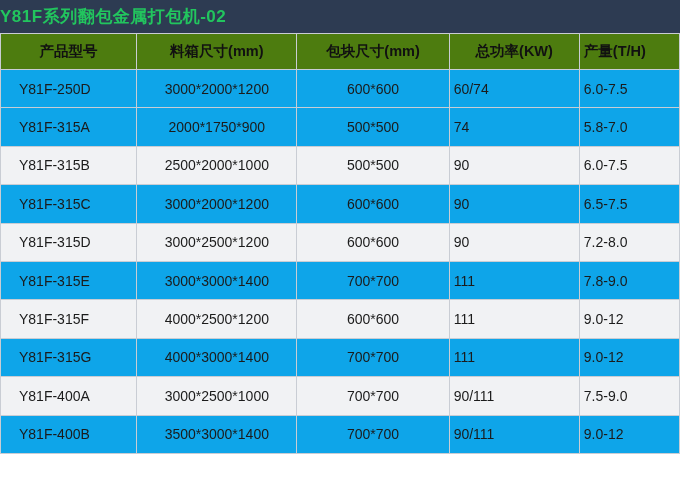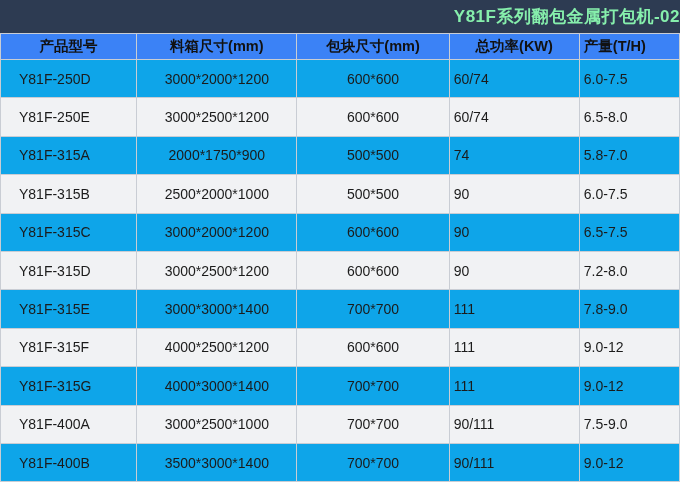--- a/index.html
+++ b/index.html
@@ -16,46 +16,46 @@
   .sheet {
     width: 680px;
     height: 486px;
     position: relative;
     background: #ffffff;
     box-sizing: border-box;
   }
   .title-bar {
     height: 33px;
     background: #2d3b52;
-    color: #86efac;
+    color: #22c55e;
     display: flex;
     align-items: center;
-    justify-content: flex-end;
+    justify-content: flex-start;
     font-size: 17px;
     font-weight: bold;
     letter-spacing: 0.5px;
   }
   table.spec {
     width: 680px;
     border-collapse: collapse;
     table-layout: fixed;
   }
   table.spec th, table.spec td {
     border: 1px solid #c9cdd4;
     font-size: 14px;
     color: #1b1b1b;
     height: 38.4px;
     padding: 0 4px;
     box-sizing: border-box;
   }
   table.spec thead th {
-    background: #3b82f6;
+    background: #4d7c0f;
     font-weight: bold;
     font-size: 14.5px;
-    height: 26px;
+    height: 36px;
     color: #111111;
   }
   table.spec tbody tr td {
     background: #0ea5e9;
   }
   table.spec tbody tr.alt td {
     background: #f1f2f4;
   }
   .col-model {
     width: 136px;
@@ -101,27 +101,20 @@
         <th class="col-cap">产量(T/H)</th>
       </tr>
     </thead>
     <tbody>
       <tr>
         <td class="col-model">Y81F-250D</td>
         <td class="col-box">3000*2000*1200</td>
         <td class="col-bale">600*600</td>
         <td class="col-power">60/74</td>
         <td class="col-cap">6.0-7.5</td>
-      </tr>
-      <tr class="alt">
-        <td class="col-model">Y81F-250E</td>
-        <td class="col-box">3000*2500*1200</td>
-        <td class="col-bale">600*600</td>
-        <td class="col-power">60/74</td>
-        <td class="col-cap">6.5-8.0</td>
       </tr>
       <tr>
         <td class="col-model">Y81F-315A</td>
         <td class="col-box">2000*1750*900</td>
         <td class="col-bale">500*500</td>
         <td class="col-power">74</td>
         <td class="col-cap">5.8-7.0</td>
       </tr>
       <tr class="alt">
         <td class="col-model">Y81F-315B</td>

